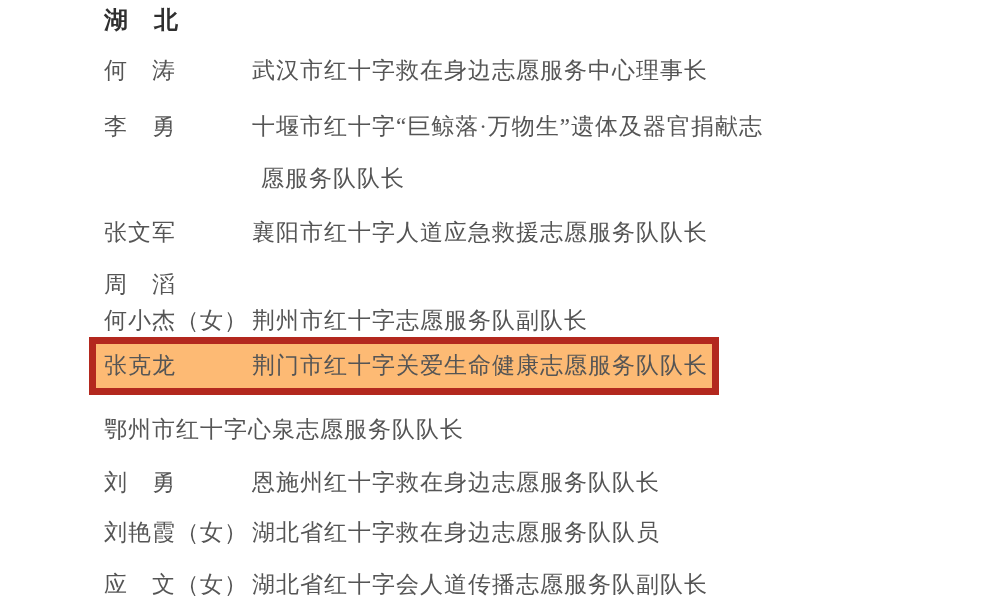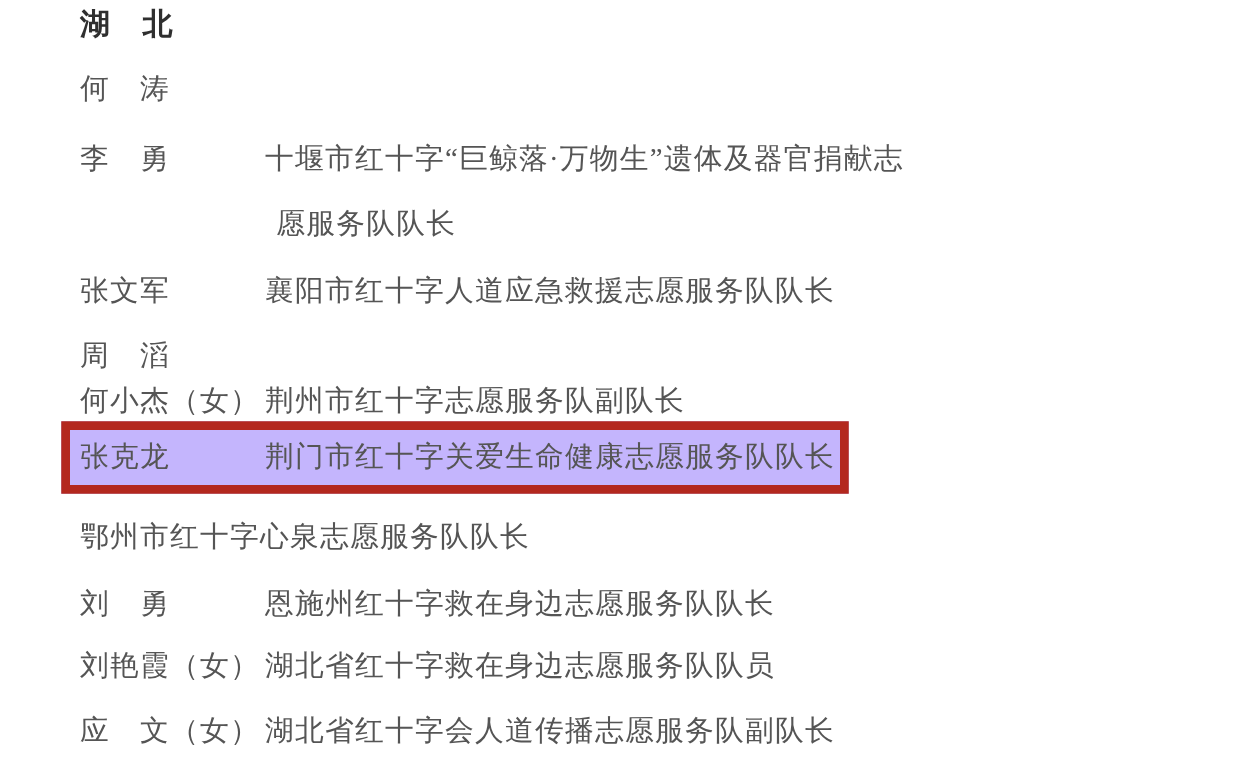--- a/index.html
+++ b/index.html
@@ -7,21 +7,21 @@
   body {
     font-family: "Liberation Serif", "DejaVu Serif", serif;
     background: #ffffff;
     overflow: hidden;
   }
   .page {
     position: relative;
     width: 1000px;
     height: 612px;
     background: var(--page-bg, #ffffff);
-    padding: 8px 0 0 64px;
+    padding: 8px 0 0 104px;
     overflow: hidden;
   }
   .section-header {
     font-weight: bold;
     font-size: 24px;
     line-height: 24px;
     letter-spacing: 1px;
     color: var(--header-color, #2f2f2f);
     white-space: nowrap;
   }
@@ -42,32 +42,33 @@
   .title {
     letter-spacing: 1px;
     white-space: nowrap;
   }
   .title.cont { padding-left: 9px; }
   .hl-box {
     width: 630px;
     margin-left: -15px;
     border: 7px solid var(--hl-color, #b3281e);
     padding: 10px 0 10px 8px;
-    background: #c4b5fd;
+    background: #fdba74;
   }
   .hl-box .name { flex: 0 0 148px; }
 </style>
 </head>
 <body>
 
 <div class="page" style="--page-bg: #ffffff; --hl-color: #b3281e; --body-color: #555555; --header-color: #2f2f2f;">
   <div class="section-header">湖　北</div>
   <div id="rows">
       <div class="row" style="margin-top: 27px;">
     <span class="name">何　涛</span>
+    <span class="title">武汉市红十字救在身边志愿服务中心理事长</span>
   </div>
       <div class="row" style="margin-top: 32px;">
     <span class="name">李　勇</span>
     <span class="title">十堰市红十字“巨鲸落·万物生”遗体及器官捐献志</span>
   </div>
       <div class="row" style="margin-top: 28px;">
     <span class="name"></span>
     <span class="title cont">愿服务队队长</span>
   </div>
       <div class="row" style="margin-top: 30px;">

